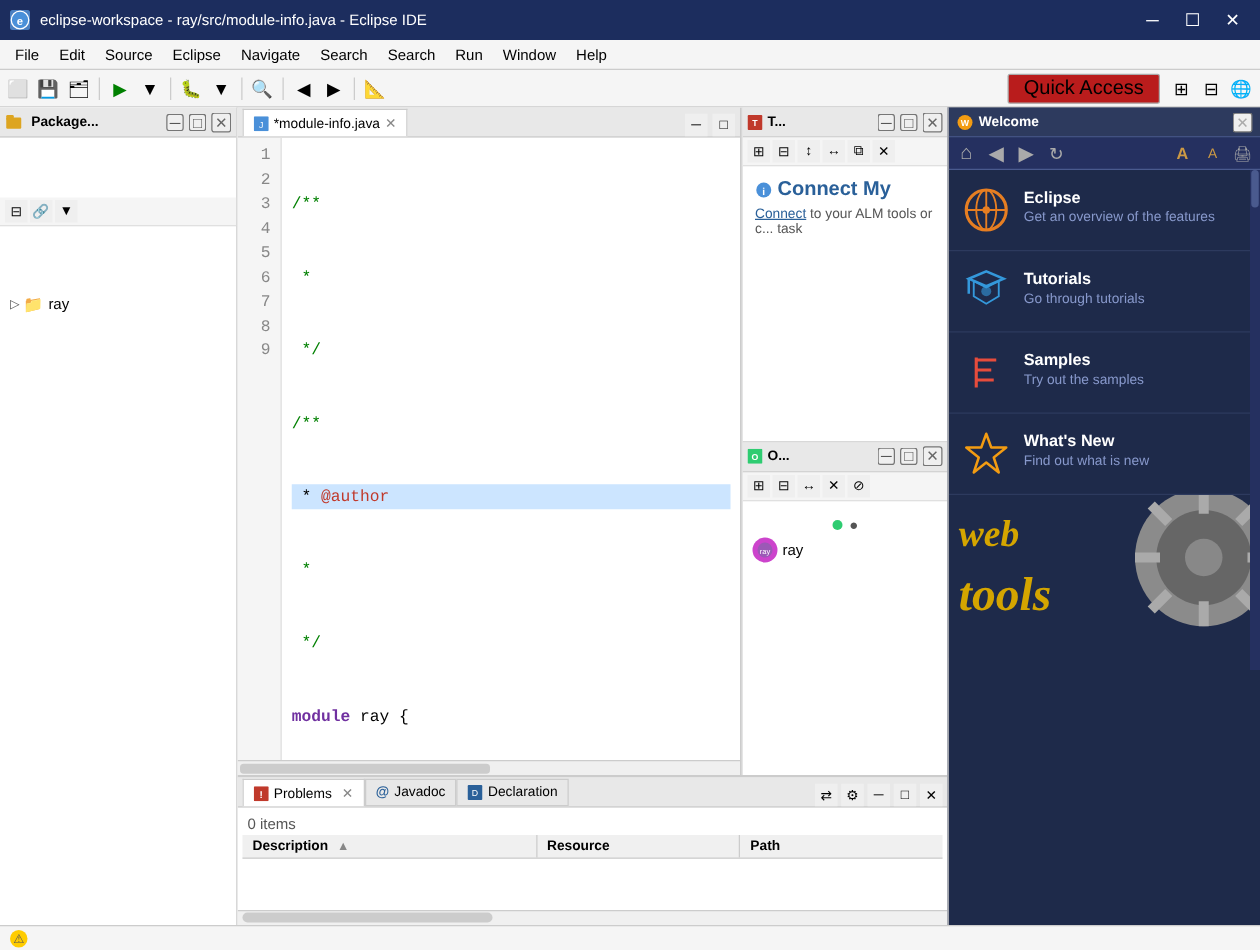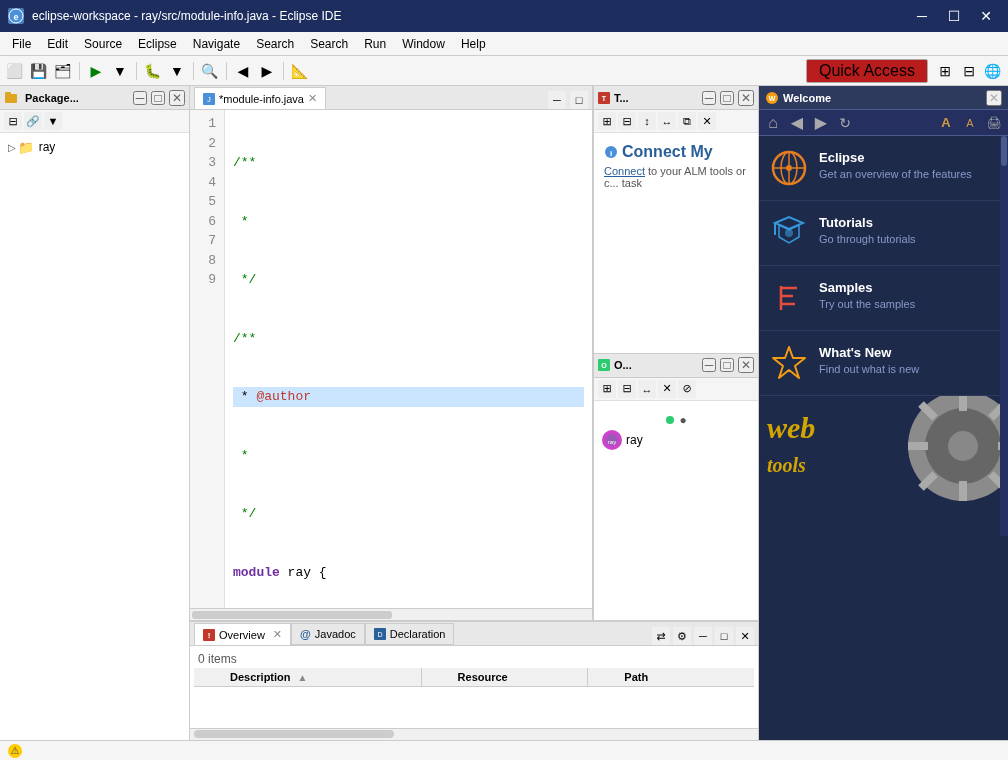--- a/index.html
+++ b/index.html
@@ -61,20 +61,21 @@
     }
 
     
     #package-explorer {
       width: 190px;
       border-right: 1px solid #ccc;
       background: white;
       display: flex;
       flex-direction: column;
       overflow: hidden;
+      gap: 48px;
     }
     .panel-header {
       background: #e8e8e8;
       border-bottom: 1px solid #ccc;
       padding: 2px 4px;
       display: flex;
       align-items: center;
       height: 24px;
       font-size: 11px;
       font-weight: bold;
@@ -210,21 +211,21 @@
       cursor: pointer;
       display: flex;
       align-items: center;
       gap: 4px;
       height: 22px;
     }
     .bottom-tab-spacer { margin-left: auto; display: flex; gap: 3px; align-items: center; }
     #bottom-content { flex: 1; overflow: auto; padding: 4px; }
     .items-count { font-size: 12px; color: #555; padding: 2px 4px; }
     .table-header { display: flex; background: #f0f0f0; border-bottom: 1px solid #ccc; font-weight: bold; font-size: 11px; }
-    .table-header .th { padding: 3px 8px; border-right: 1px solid #ccc; flex: 1; margin-left: 28px; }
+    .table-header .th { padding: 3px 8px; border-right: 1px solid #ccc; flex: 1; }
     .table-header .th:last-child { border-right: none; }
     .th-desc { flex: 3 !important; }
     .th-res { flex: 2 !important; }
     .th-path { flex: 2 !important; }
     #bottom-scroll { height: 12px; background: #f0f0f0; border-top: 1px solid #ccc; position: relative; }
     #bottom-scrollbar { position: relative; height: 10px; }
     #bottom-thumb { width: 200px; height: 8px; background: #ccc; position: absolute; left: 4px; top: 1px; border-radius: 4px; }
 
     
     #welcome-panel {
@@ -512,21 +513,21 @@
       </div>
     </div>
 
     <div id="bottom-area">
       <div id="bottom-tabs">
         <div class="bottom-tab">
           <svg width="12" height="12" viewBox="0 0 12 12">
             <rect width="12" height="12" fill="#c0392b" rx="1"></rect>
             <text x="6" y="9" text-anchor="middle" fill="white" font-size="8" font-weight="bold">!</text>
           </svg>
-          <span>Overview</span>
+          <span>Problems</span>
           <span style="margin-left:4px; color:#888; font-size:11px; cursor:pointer;">✕</span>
         </div>
         <div class="bottom-tab" style="background:#e8e8e8; border-bottom:1px solid #ccc;">
           <span style="color:#2a6099; font-size:11px; font-weight:bold;">@</span>
           <span>Javadoc</span>
         </div>
         <div class="bottom-tab" style="background:#e8e8e8; border-bottom:1px solid #ccc;">
           <svg width="12" height="12" viewBox="0 0 12 12">
             <rect width="12" height="12" fill="#2a6099" rx="1"></rect>
             <text x="6" y="9" text-anchor="middle" fill="white" font-size="7">D</text>
@@ -639,21 +640,21 @@
         </div>
         <div class="welcome-item-text">
           <div class="item-title">What's New</div>
           <div class="item-desc">Find out what is new</div>
         </div>
       </div>
 
       <div id="welcome-bottom">
         <div style="position:relative; width:100%; height:130px; overflow:hidden;">
           <div style="position:absolute; left:8px; top:15px; color:#d4a500; font-size:30px; font-weight:bold; font-style:italic; font-family:Georgia,serif;">web</div>
-          <div style="position:absolute; left:8px; top:58px; color:#d4a500; font-size:20px; font-weight:bold; font-style:italic; font-family:Georgia,serif;">tools</div>
+          <div style="position:absolute; left:8px; top:58px; color:#d4a500; font-size:38px; font-weight:bold; font-style:italic; font-family:Georgia,serif;">tools</div>
           <svg style="position:absolute; right:-15px; top:-10px;" width="120" height="120" viewBox="0 0 120 120">
             <circle cx="60" cy="60" r="55" fill="#8B8B8B"></circle>
             <circle cx="60" cy="60" r="38" fill="#666"></circle>
             <circle cx="60" cy="60" r="15" fill="#888"></circle>
             <g stroke="#aaa" stroke-width="8" fill="none">
               <line x1="60" y1="5" x2="60" y2="25"></line>
               <line x1="60" y1="95" x2="60" y2="115"></line>
               <line x1="5" y1="60" x2="25" y2="60"></line>
               <line x1="95" y1="60" x2="115" y2="60"></line>
               <line x1="18" y1="18" x2="32" y2="32"></line>

